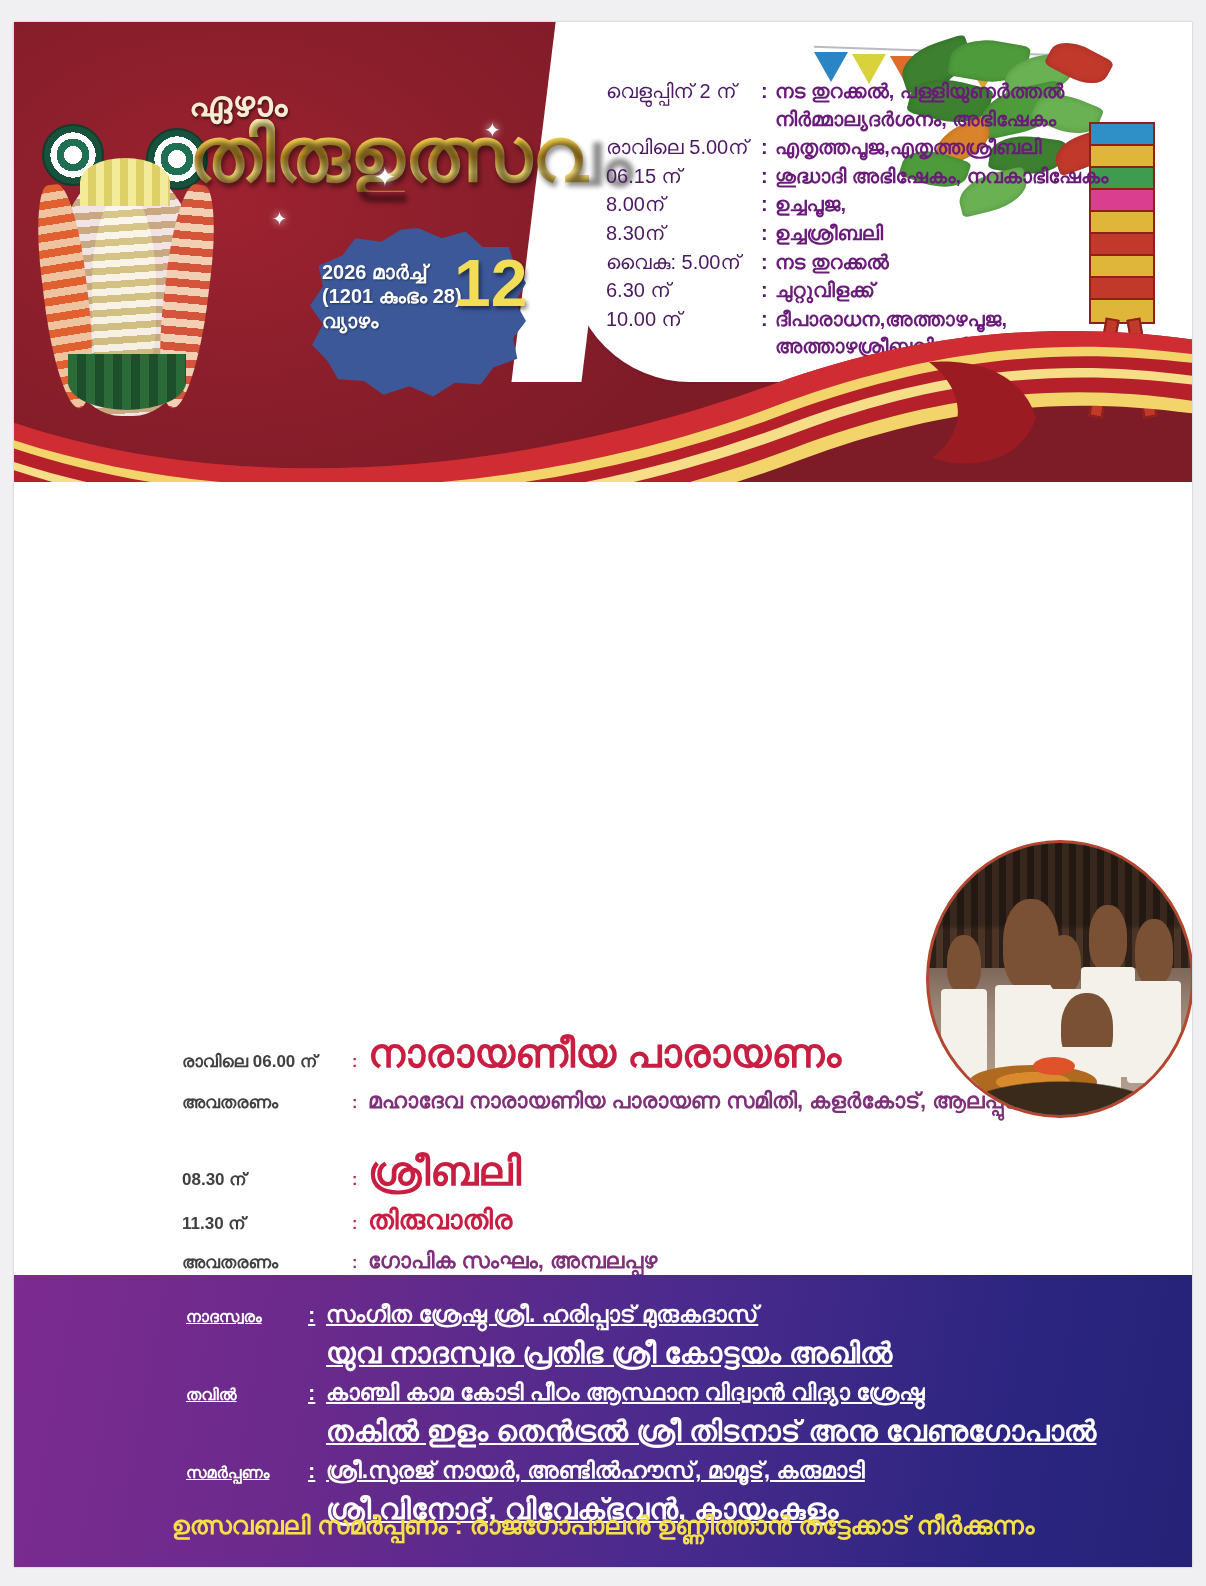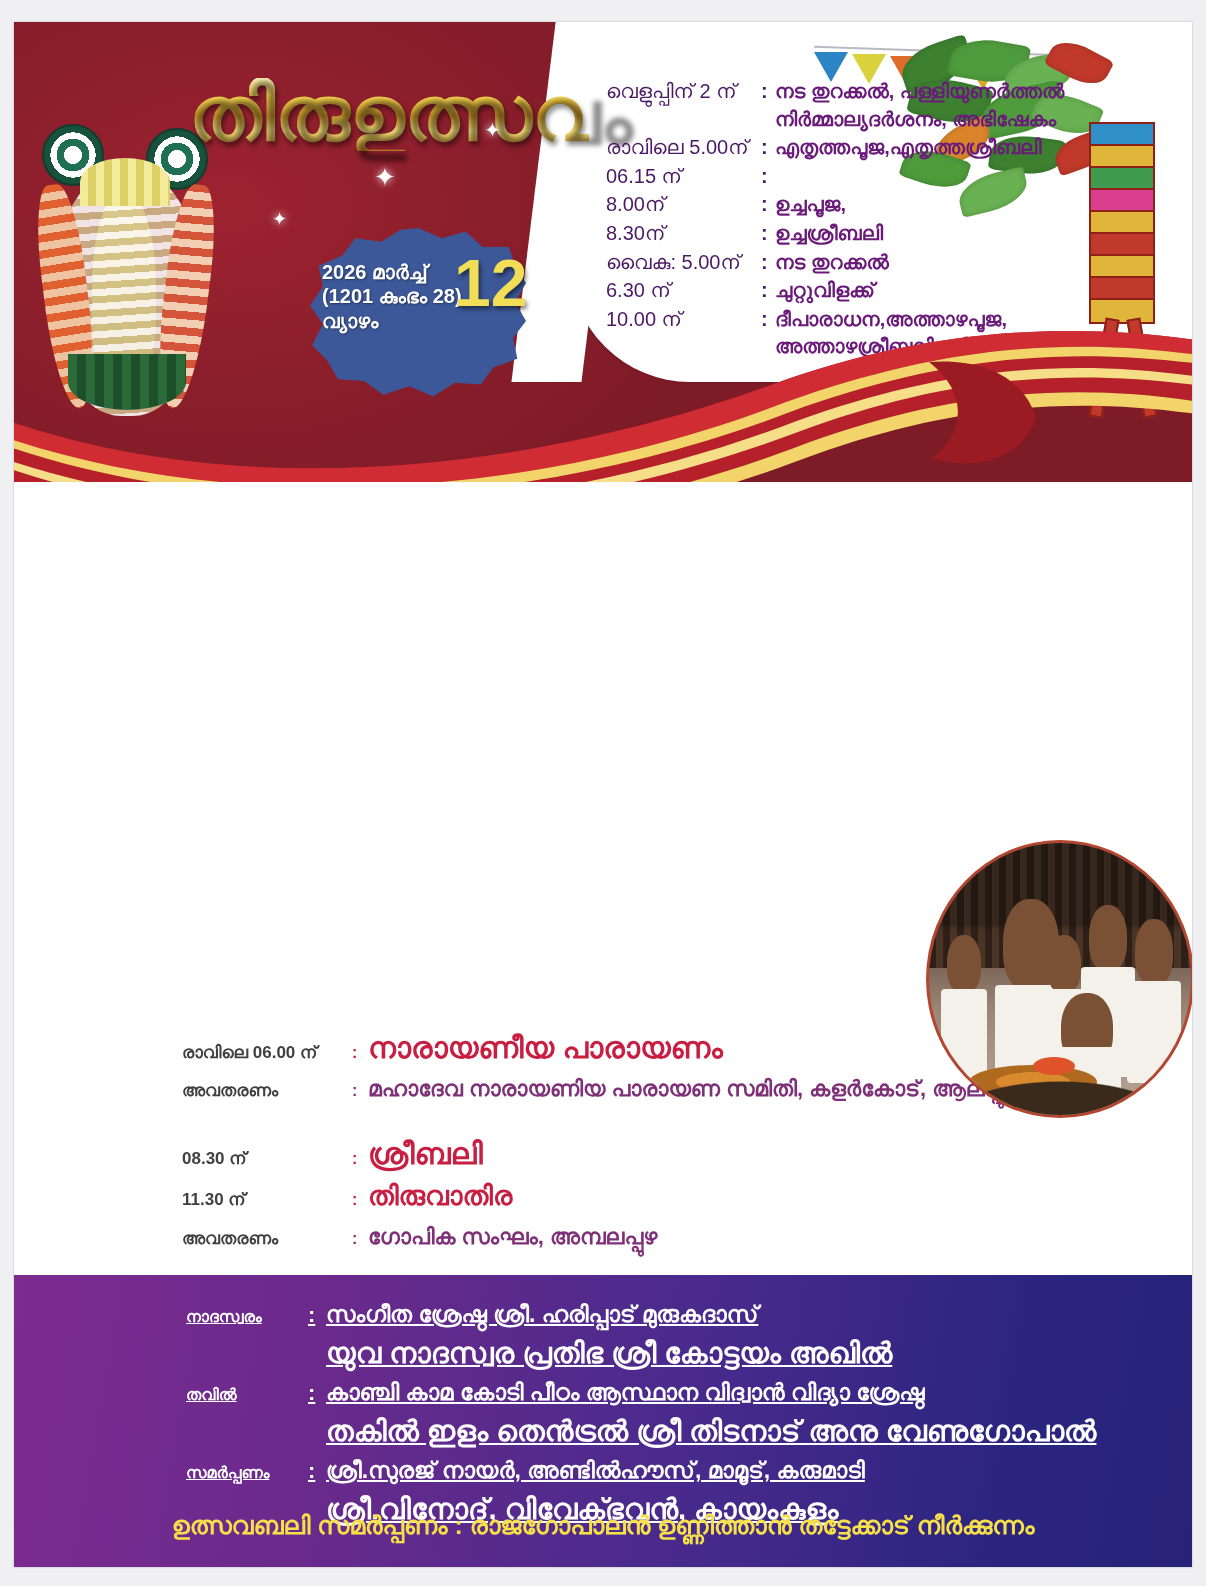--- a/index.html
+++ b/index.html
@@ -117,21 +117,21 @@
     background-repeat:no-repeat;
   }
   .fig{position:absolute;background:#f4f1ea;border-radius:4px;}
   .skin{position:absolute;background:#7a5134;border-radius:46% 46% 40% 40%;}
 
   .sched{position:absolute;left:168px;top:548px;width:880px;}
   .row{display:flex;align-items:baseline;}
   .lbl{width:170px;flex:none;font-size:17px;font-weight:bold;color:#404040;}
   .colon{width:16px;flex:none;font-weight:bold;}
   .val{font-weight:bold;}
-  .val.head{font-size:30px;color:#c81e42;line-height:1.18;}
+  .val.head{font-size:40px;color:#c81e42;line-height:1.18;}
   .val.head2{font-size:27px;color:#c81e42;line-height:1.18;}
   .val.sub{font-size:22px;color:#7e3178;line-height:1.3;}
   .val.sub-red{font-size:23px;color:#c52a55;line-height:1.3;}
   .colon.red{color:#c81e42;}
   .colon.pur{color:#7e3178;}
   .gap{height:22px;}
   .gap-s{height:10px;}
 
   
   .footer{
@@ -214,20 +214,21 @@
            border-radius:40% 40% 50% 50%;transform:rotate(7deg);"></div>
       <div class="garland" style="left:52px;top:40px;width:90px;height:48px;
            background:repeating-linear-gradient(90deg,#f3eb9a 0 8px,#ddd066 8px 16px);
            border-radius:50% 50% 0 0;"></div>
       <div class="garland" style="left:40px;top:236px;width:118px;height:56px;
            background:repeating-linear-gradient(90deg,#2b6b3a 0 9px,#1d4f2b 9px 18px);
            border-radius:0 0 50% 50%;"></div>
     </div>
 
     <div class="title-wrap">
+      <div class="t-ezham">ഏഴാം</div>
       <div class="t-gold">തിരുഉത്സവം</div>
     </div>
     <span class="sparkle" style="left:360px;top:140px;">✦</span>
     <span class="sparkle" style="left:470px;top:96px;font-size:20px;">✦</span>
     <span class="sparkle" style="left:522px;top:162px;font-size:22px;">✦</span>
     <span class="sparkle" style="left:258px;top:186px;font-size:18px;">✦</span>
 
     <div class="badge"></div>
     <div class="badge-txt">
       <div>2026 മാർച്ച്</div>
@@ -244,20 +245,21 @@
 നിർമ്മാല്യദർശനം, അഭിഷേകം</div>
         </div>
         <div class="hs-row">
           <div class="hs-time">രാവിലെ 5.00ന്</div>
           <div class="hs-colon">:</div>
           <div class="hs-desc" style="white-space: pre-line;">എതൃത്തപൂജ,എതൃത്തശ്രീബലി</div>
         </div>
         <div class="hs-row">
           <div class="hs-time">06.15 ന്</div>
           <div class="hs-colon">:</div>
+          <div class="hs-desc" style="white-space: pre-line;">ശുദ്ധാദി അഭിഷേകം, നവകാഭിഷേകം</div>
         </div>
         <div class="hs-row">
           <div class="hs-time">8.00ന്</div>
           <div class="hs-colon">:</div>
           <div class="hs-desc" style="white-space: pre-line;">ഉച്ചപൂജ,</div>
         </div>
         <div class="hs-row">
           <div class="hs-time">8.30ന്</div>
           <div class="hs-colon">:</div>
           <div class="hs-desc" style="white-space: pre-line;">ഉച്ചശ്രീബലി</div>

